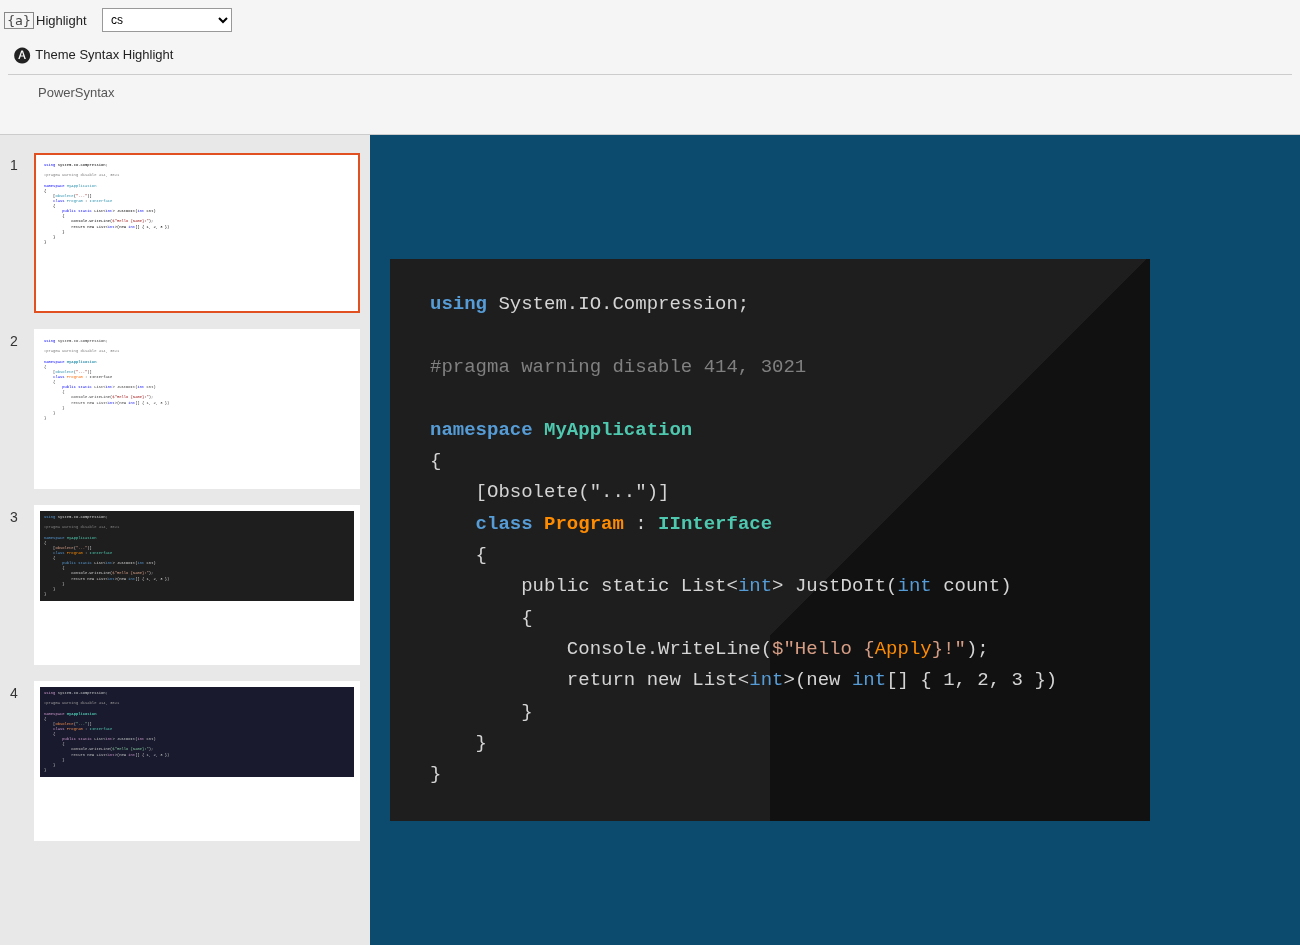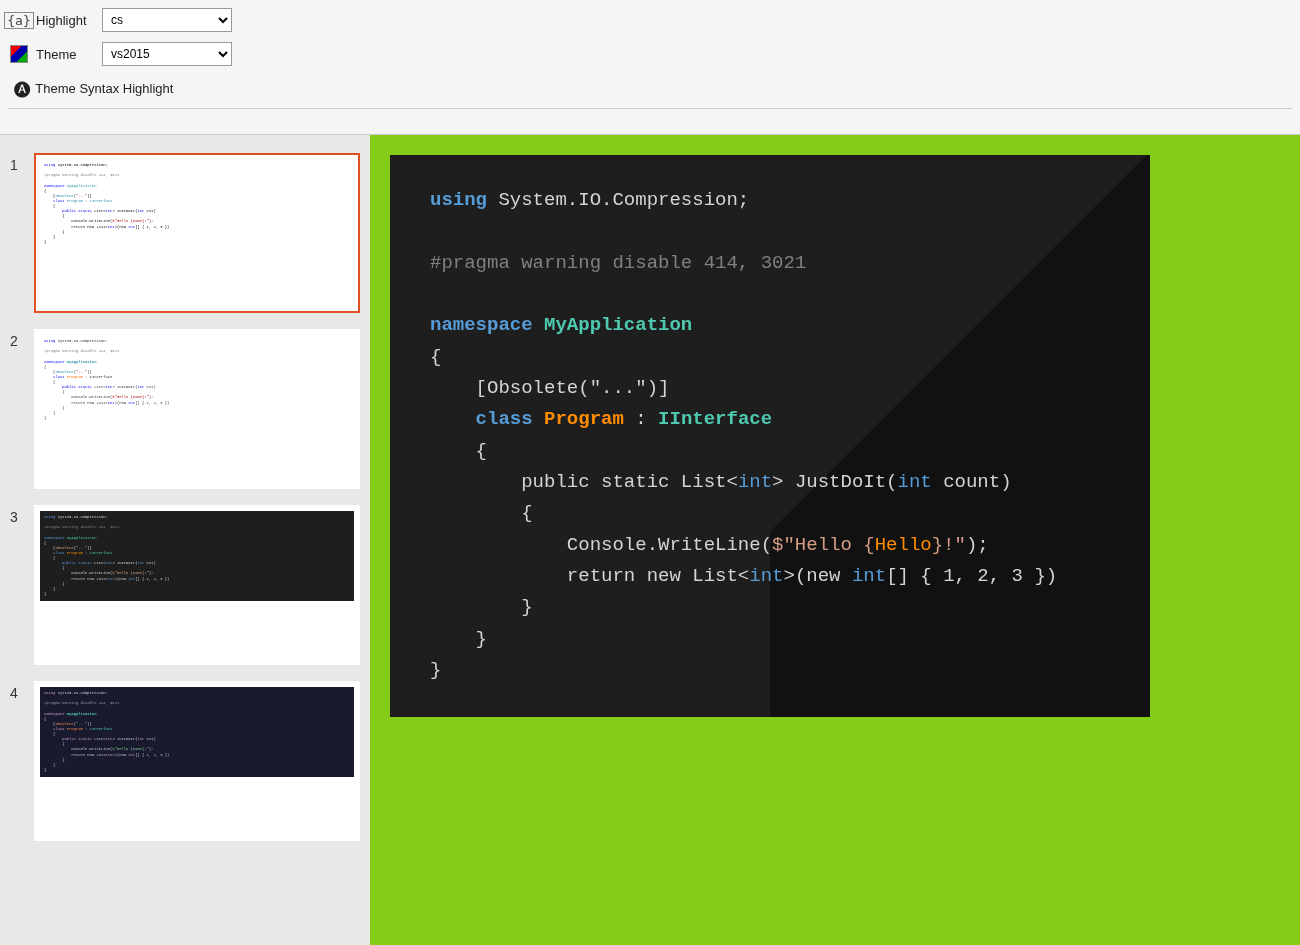--- a/index.html
+++ b/index.html
@@ -135,23 +135,23 @@
       color: #d4d4d4;
     }
     .thumb-code.dark2 {
       background: #1e1e1e;
       color: #d4d4d4;
     }
 
     
     .right-panel {
       flex: 1;
-      background: #84cc16;
-      display: flex;
-      align-items: flex-start;
+      background: #0c4a6e;
+      display: flex;
+      align-items: center;
       justify-content: flex-start;
       padding: 20px;
       overflow: auto;
     }
     .code-container {
       background: #1e1e1e;
       padding: 30px 40px;
       min-width: 760px;
       min-height: 560px;
       position: relative;
@@ -214,37 +214,27 @@
     </div>
     <span class="toolbar-label">Highlight</span>
     <select class="toolbar-select">
       <option>cs</option>
       <option>js</option>
       <option>py</option>
       <option>html</option>
     </select>
   </div>
   <div class="toolbar-row">
-    <div class="toolbar-icon">
-      <span style="display:inline-block;width:18px;height:18px;background:linear-gradient(135deg,#e00 33%,#00a 33%,#00a 66%,#0a0 66%);border:1px solid #888;"></span>
-    </div>
-    <span class="toolbar-label">Theme</span>
-    <select class="toolbar-select">
-      <option>vs2015</option>
-      <option>vs</option>
-      <option>monokai</option>
-    </select>
-  </div>
-  <div class="toolbar-row">
     <button class="toolbar-btn">
       <span style="font-size:16px;">🅐</span>
       <span>Theme Syntax Highlight</span>
     </button>
   </div>
   <div class="separator-h"></div>
+  <div class="powersyntax-label">PowerSyntax</div>
 </div>
 
 <div class="main-content">
 
   <div class="left-panel">
 
     <div class="thumb-row">
       <span class="thumb-number">1</span>
       <div class="thumb-frame selected">
         <div class="thumb-inner">
@@ -348,21 +338,21 @@
 
 <span class="pragma">#pragma warning disable 414, 3021</span>
 
 <span class="kw">namespace</span> <span class="ns-name">MyApplication</span>
 {
     [<span class="plain">Obsolete("...")</span>]
     <span class="kw">class</span> <span class="class-name">Program</span> : <span class="iface">IInterface</span>
     {
         <span class="plain">public static</span> List&lt;<span class="type">int</span>&gt; JustDoIt(<span class="type">int</span> count)
         {
-            Console.WriteLine(<span class="string">$"Hello {<span class="interp">Hello</span>}!"</span>);
+            Console.WriteLine(<span class="string">$"Hello {<span class="interp">Apply</span>}!"</span>);
             return <span class="plain">new</span> List&lt;<span class="type">int</span>&gt;(<span class="plain">new</span> <span class="type">int</span>[] { 1, 2, 3 })
         }
     }
 }</div>
     </div>
   </div>
 
 </div>
 
 </body></html>

